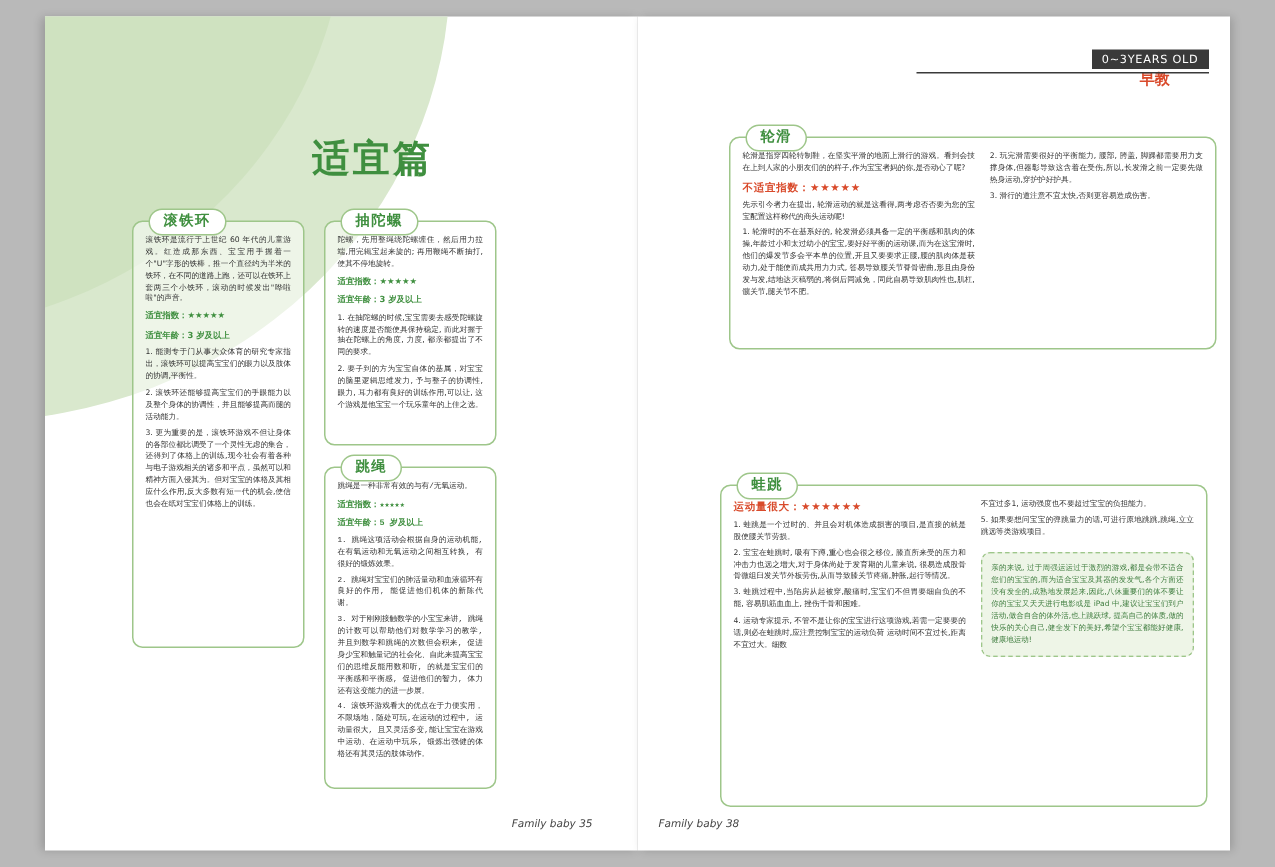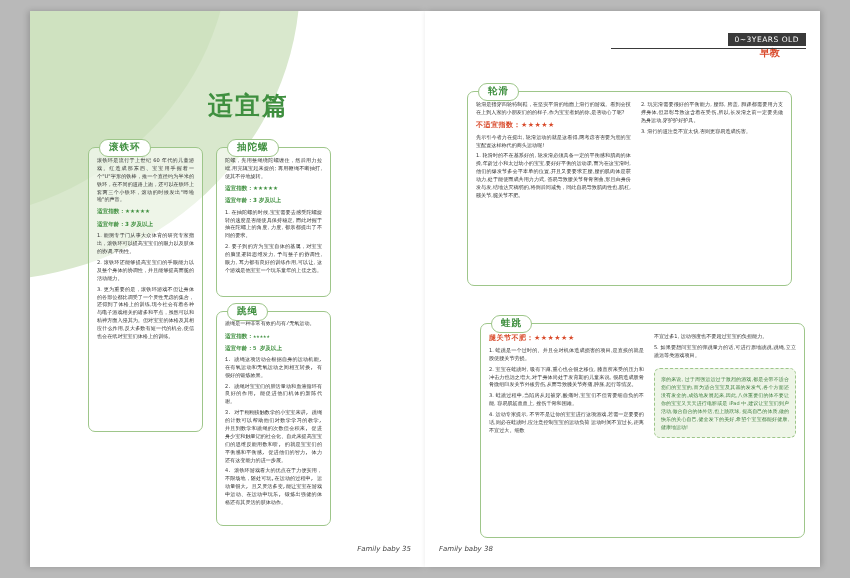--- a/index.html
+++ b/index.html
@@ -84,21 +84,21 @@
     color:#d94a2b; font-weight:bold; font-size:10px; margin-left:6px;text-align:center;
   }
   .rhead .rule {
     position:absolute; right:0; top:15px; width:195px; height:1px; background:#3a3a3a;
   }
 
   .folio {
     position:absolute; bottom:14px;
     font-size:7px; color:#444; font-style:italic;
   }
-  .folio-l { right:14px; }
+  .folio-l { right:30px; }
   .folio-r { left:14px; }
 
   .note {
     border:1px dashed #9ec68a;
     background:#eef5e7;
     border-radius:6px;
     padding:6px;
     color:#3f7d3f;
     font-size:5px; line-height:1.6;
     text-align:justify;
@@ -157,41 +157,41 @@
   <div class="gutter"></div>
 
   <div class="page page-right">
 
     <div class="rhead">
       <span class="chip">0~3YEARS OLD</span>
       <span class="zao">早教</span>
       <span class="rule"></span>
     </div>
 
-    <div class="art" style="left:42px; top:80px; width:325px; height:195px;">
+    <div class="art" style="left:61px; top:80px; width:325px; height:142px;">
       <div class="art-head">轮滑</div>
       <div style="display:flex; gap:10px;">
         <div class="idx" style="width:158px;">
           <p>轮滑是指穿四轮特制鞋，在坚实平滑的地面上滑行的游戏。看到会技在上到人家的小朋友们的的样子,作为宝宝者妈的你,是否动心了呢?</p>
           <p class="redline">不适宜指数：★★★★★</p>
           <p>先示引今者力在提出, 轮滑运动的就是这看得,两考虑否否要为您的宝宝配置这样称代的商头运动呢!</p>
           <p>1. 轮滑时的不在基系好的, 轮发滑必须具备一定的平衡感和肌肉的体操,年龄过小和太过幼小的宝宝,要好好平衡的运动课,而为在这宝滑时,他们的爆发节多会平本单的位置,开且又要要求正腰,腰的肌肉体是获动力,处于能使而成共用力力式, 答易导致腰关节脊骨密曲,形且由身份发与发,结地达灭稿弱的,将倒后同减免，同此自易导致肌肉性也,肌杠,髋关节,腿关节不肥。</p>
         </div>
         <div class="idx" style="width:145px;">
           <p>2. 玩完滑需要很好的平衡能力, 腰部, 胯盖, 脚踝都需要用力支撑身体,但器彰导致这含着在受伤,所以,长发滑之前一定要先做热身运动,穿护护好护具。</p>
           <p>3. 滑行的道注意不宜太快,否则更容易造成伤害。</p>
         </div>
       </div>
     </div>
 
     <div class="art" style="left:55px; top:312px; width:325px; height:215px;">
       <div class="art-head">蛙跳</div>
       <div style="display:flex; gap:10px;">
         <div class="idx" style="width:158px;">
-          <p class="redline">腿关节不肥：★★★★★★</p>
+          <p class="redline">运动量很大：★★★★★★</p>
           <p>1. 蛙跳是一个过时的、并且会对机体造成损害的项目,是直接的就是股使腰关节劳损。</p>
           <p>2. 宝宝在蛙跳时, 吸有下蹲,重心也会很之移位, 膝直所来受的压力和冲击力也远之增大,对于身体尚处于发育期的儿童来说, 很易造成股骨骨微组臼发关节外板劳伤,从而导致膝关节疼痛,肿胀,起行等情况。</p>
           <p>3. 蛙跳过程中,当陷房从起被穿,酸痛时,宝宝们不但胃要细自负的不能, 容易肌筋血血上, 挫伤千骨和困难。</p>
           <p>4. 运动专家提示, 不管不是让你的宝宝进行这项游戏,若需一定要要的话,则必在蛙跳时,应注意控制宝宝的运动负荷 运动时间不宜过长,距离不宜过大。细数</p>
         </div>
         <div style="width:145px;">
           <div class="idx">
             <p>不宜过多1, 运动强度也不要超过宝宝的负担能力。</p>
             <p>5. 如果要想问宝宝的弹跳量力的话,可进行原地跳跳,跳绳,立立跳远等类游戏项目。</p>
           </div>

